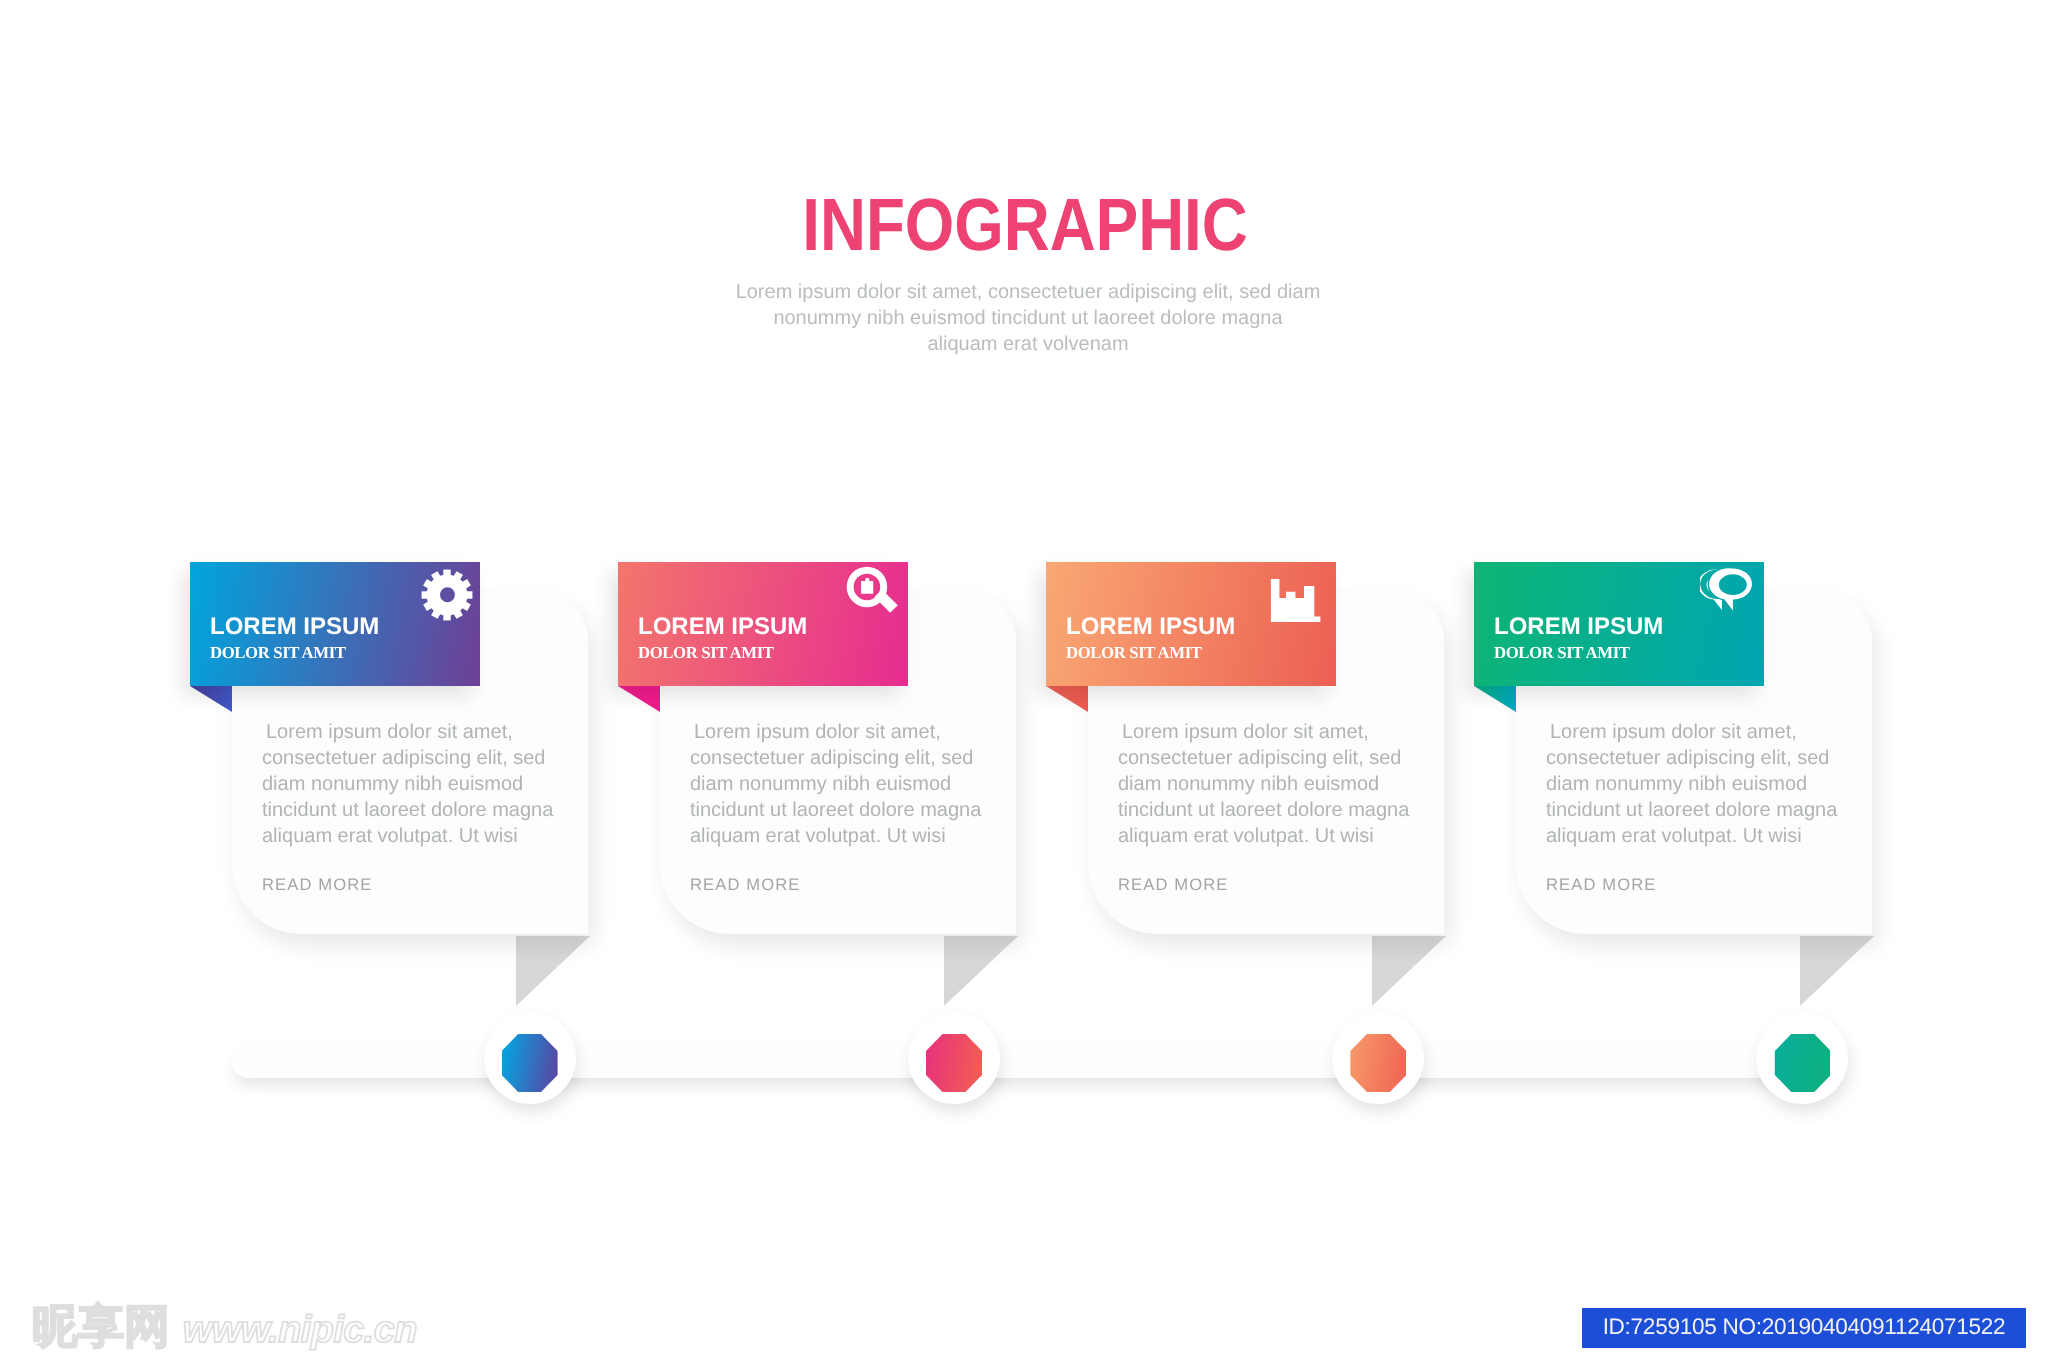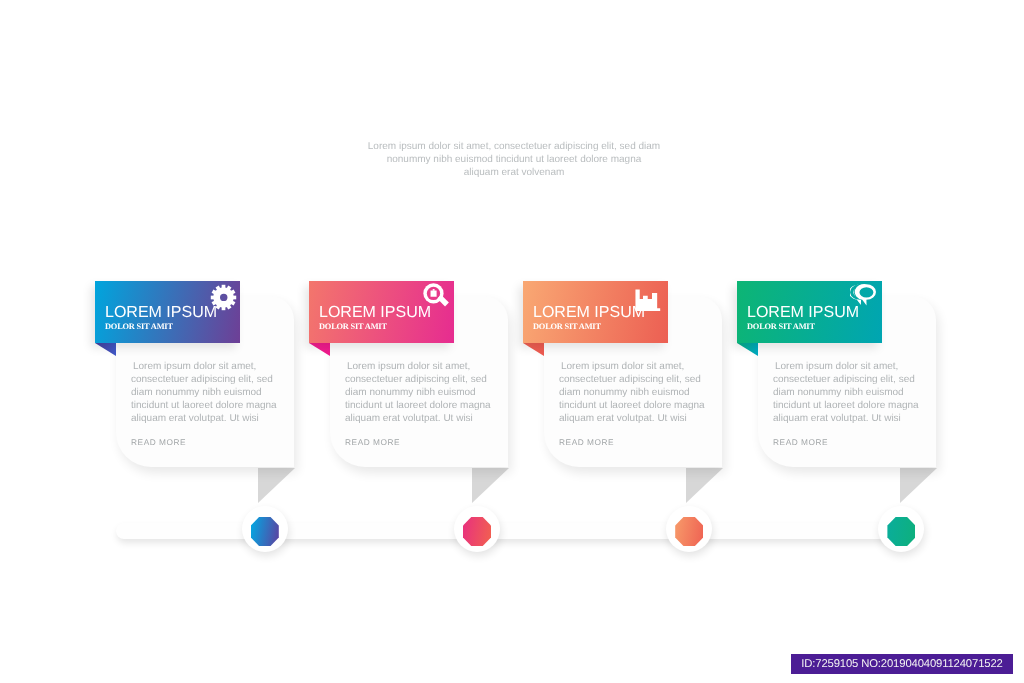--- a/index.html
+++ b/index.html
@@ -16,45 +16,46 @@
   .cardbody{position:absolute;left:21px;top:15px;width:178px;height:171px;background:#fdfdfd;
             border-radius:0 24px 0 35px;box-shadow:3px 6px 11px rgba(0,0,0,.09);}
   
   .tail{position:absolute;left:163px;top:187px;width:0;height:0;
         border-left:37px solid #d7d7d7;border-bottom:35px solid transparent;}
 
   .banner{position:absolute;left:0;top:0;width:145px;height:62px;box-shadow:-4px 5px 9px rgba(0,0,0,.10);}
   
   .fold{position:absolute;left:0;top:62px;width:21px;height:13px;clip-path:polygon(100% 0,0 0,100% 100%);}
 
-  .bnr-title{position:absolute;left:10px;top:25px;font-size:16px;line-height:14px;font-weight:normal;color:#fff;letter-spacing:0px;}
+  .bnr-title{position:absolute;left:10px;top:25px;font-size:12px;line-height:14px;font-weight:bold;color:#fff;letter-spacing:0px;}
   .bnr-sub{position:absolute;left:10px;top:42px;font-size:8.4px;line-height:8.4px;font-weight:bold;color:#fff;letter-spacing:-.2px;font-family:Liberation Serif, serif;}
   .icon{position:absolute;left:115px;top:3px;width:27px;height:27px;}
   .icon.bar-chart-icon{left:112px;top:3px;}
   .icon.chat-icon{left:113px;top:1px;}
   .icon.search-icon{left:114px;top:2px;}
   .icon svg{display:block;width:27px;height:27px;fill:#fff;}
 
   .body-text{position:absolute;left:15px;top:64px;width:172px;font-size:10px;color:#b0b4b6;line-height:13px;letter-spacing:0px;text-indent:2px;white-space:pre-line;}
   .readmore{position:absolute;left:15px;top:141px;width:146px;font-size:8.3px;color:#a2a6a8;letter-spacing:.55px;}
 
   .bar{position:absolute;left:116px;top:522.5px;width:790px;height:16px;background:#fefefe;border-radius:9px;box-shadow:1px 4px 7px rgba(0,0,0,.10);}
   .dot{position:absolute;top:506px;width:46px;height:46px;border-radius:50%;background:#fff;box-shadow:1px 4px 8px rgba(0,0,0,.11);}
   .dot i{position:absolute;left:9px;top:11px;width:28px;height:29px;display:block;
      clip-path:polygon(29.5% 0,70.5% 0,100% 29.5%,100% 70.5%,70.5% 100%,29.5% 100%,0 70.5%,0 29.5%);}
 
   .wm{position:absolute;left:16px;top:651px;font-size:23px;line-height:24px;color:transparent;font-weight:bold;letter-spacing:0px;
       -webkit-text-stroke:0.9px #dedede;white-space:nowrap;}
   .wm .u{font-style:italic;font-size:19px;font-weight:bold;letter-spacing:-.3px;}
-  .idbox{position:absolute;left:791px;top:654px;width:222px;height:20px;background:#4c1d95;color:#f2f2f2;font-size:11.3px;line-height:20px;text-align:center;letter-spacing:-.15px;white-space:nowrap;overflow:hidden;}
+  .idbox{position:absolute;left:791px;top:654px;width:222px;height:20px;background:#1d4ed8;color:#f2f2f2;font-size:11.3px;line-height:20px;text-align:center;letter-spacing:-.15px;white-space:nowrap;overflow:hidden;}
 </style>
 </head>
 <body>
 
 <div class="stage">
+  <div class="title"><span>INFOGRAPHIC</span></div>
   <div class="subtitle">Lorem ipsum dolor sit amet, consectetuer adipiscing elit, sed diam
 nonummy nibh euismod tincidunt ut laoreet dolore magna
 aliquam erat volvenam</div>
   <div id="cards">
       <div class="card" style="left: 95px;">
         <div class="tail"></div>
   <div class="cardbody">
      <div class="body-text">Lorem ipsum dolor sit amet,
 consectetuer adipiscing elit, sed
 diam nonummy nibh euismod
@@ -181,14 +182,15 @@
       <div class="dot" style="left: 454px;">
         <i style="background:linear-gradient(100deg,#e8307f,#f2614f)"></i>
       </div>
       <div class="dot" style="left: 666.2px;">
         <i style="background:linear-gradient(100deg,#f79b6a,#ef6253)"></i>
       </div>
       <div class="dot" style="left: 878.4px;">
         <i style="background:linear-gradient(100deg,#0aad9c,#0eb07c)"></i>
       </div>
     </div>
+  <div class="wm"><span>昵享网</span> <span class="u">www.nipic.cn</span></div>
   <div class="idbox">ID:7259105 NO:20190404091124071522</div>
 </div>
 
 </body></html>

